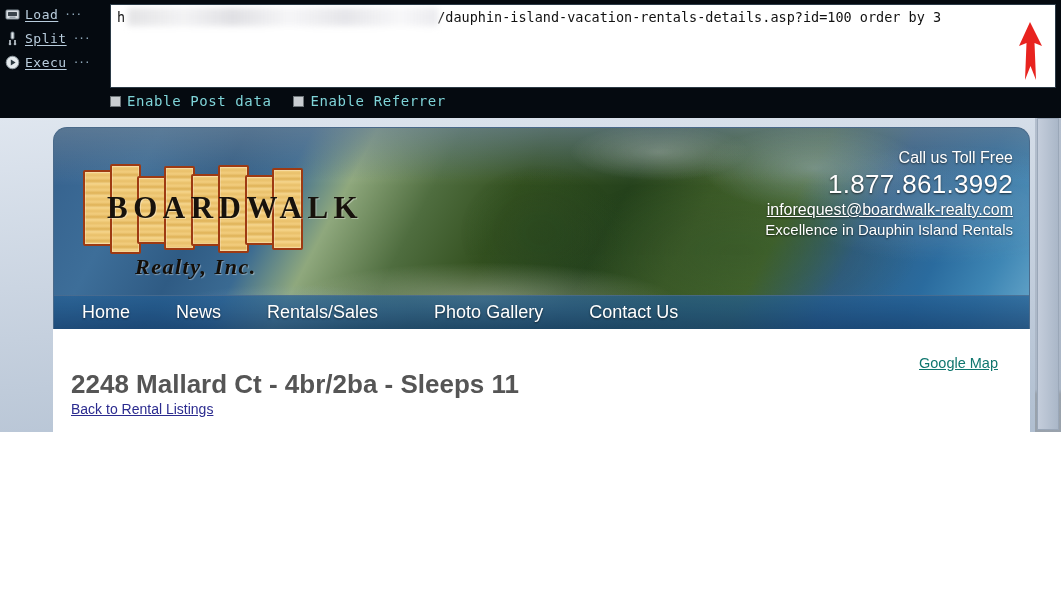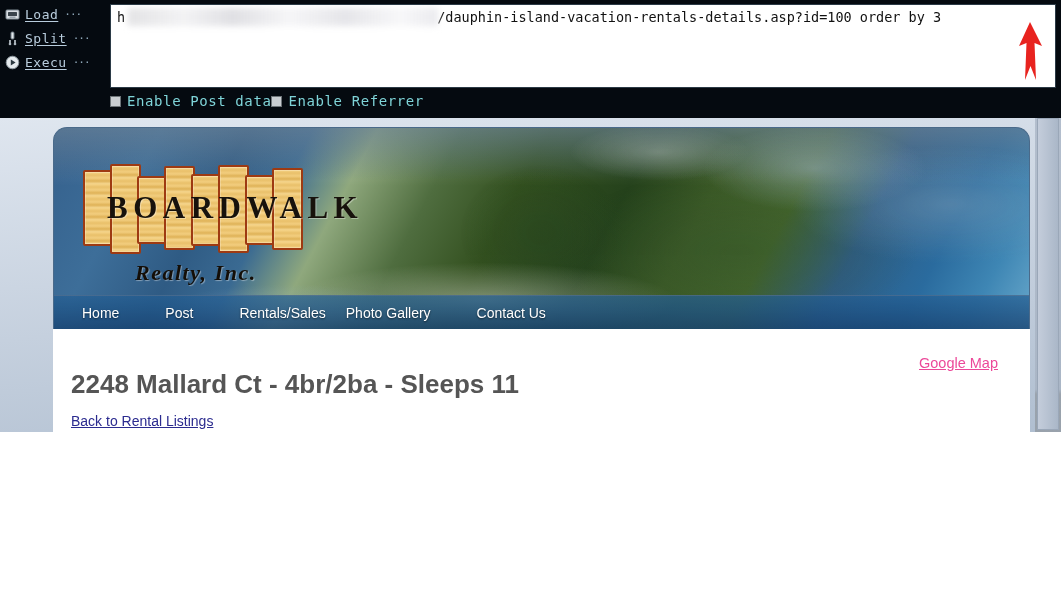--- a/index.html
+++ b/index.html
@@ -102,20 +102,21 @@
       rgba(232,232,236,.9) 100%);
     filter: blur(3px);
   }
 
   
   #tool-checkrow {
     position: absolute;
     left: 110px; top: 93px;
     display: flex;
     align-items: center;
+    gap: 22px;
     font-family: "DejaVu Sans Mono", monospace;
     font-size: 14px;
     color: #7fd4d8;
     letter-spacing: .6px;
   }
   .tool-check {
     display: inline-flex;
     align-items: center;
     gap: 6px;
   }
@@ -240,21 +241,21 @@
     font-family: "Liberation Serif", serif;
     font-weight: bold;
     font-size: 31px;
     letter-spacing: 5.5px;
     color: #17120c;
     text-shadow: 1px 1px 0 rgba(255,255,255,.35);
     padding-left: 24px;
   }
   #logo-sub {
     position: absolute;
-    left: 52px; top: 98px;
+    left: 52px; top: 92px;
     font-family: "Liberation Serif", serif;
     font-style: italic;
     font-weight: bold;
     font-size: 22px;
     color: #140e07;
     letter-spacing: 1.5px;
     text-shadow: 1px 1px 1px rgba(255,255,255,.4);
   }
 
   
@@ -284,63 +285,63 @@
       rgba(36,94,146,.72) 0%,
       rgba(30,82,132,.78) 48%,
       rgba(24,68,114,.82) 100%);
     display: flex;
     align-items: center;
     padding-left: 28px;
     border-top: 1px solid rgba(255,255,255,.18);
   }
   .nav-item {
     color: #ffffff;
-    font-size: 14px;
+    font-size: 18px;
     margin-right: 46px;
     text-shadow: 0 1px 2px rgba(0,0,0,.55);
     white-space: nowrap;
     text-align: center;
   }
-  .nav-item:nth-child(3) { margin-right: 20px; }
+  .nav-item:nth-child(3) { margin-right: 56px; }
 
   
   #content {
     position: relative;
     width: 977px;
     min-height: 300px;
     background: #ffffff;
     padding: 26px 30px 0 18px;
   }
 
   #google-map-link {
     position: absolute;
     right: 32px; top: 26px;
     font-size: 14.5px;
-    color: #ec4899;
+    color: #0f766e;
     text-decoration: underline;
   }
 
   #prop-title {
     font-family: "Liberation Serif", serif;
     font-weight: bold;
     font-size: 30px;
     color: #c0551f;
     line-height: 36px;
     letter-spacing: .3px;
   }
   #prop-subtitle {
     font-size: 26px;
     font-weight: bold;
     color: #555555;
     line-height: 26px;
     margin-top: 16px;
   }
   #back-link {
     display: inline-block;
-    margin-top: 16px;
+    margin-top: 4px;
     font-size: 14px;
     color: #2b2b8f;
     text-decoration: underline;
     text-align: center;
   }
 
   
   #thumbs {
     margin-top: 19px;
     display: flex;
@@ -571,24 +572,30 @@
             <span class="plank" style="left:81px;  height:84px; top:4px;"></span>
             <span class="plank" style="left:108px; height:72px; top:12px;"></span>
             <span class="plank" style="left:135px; height:88px; top:3px;"></span>
             <span class="plank" style="left:162px; height:70px; top:13px;"></span>
             <span class="plank" style="left:189px; height:82px; top:6px;"></span>
             <div id="logo-word">BOARDWALK</div>
           </div>
           <div id="logo-sub">Realty, Inc.</div>
         </div>
 
+        <div id="contact">
+          <div id="contact-tagline1">Call us Toll Free</div>
+          <div id="contact-phone">1.877.861.3992</div>
+          <div id="contact-email">inforequest@boardwalk-realty.com</div>
+          <div id="contact-tagline2">Excellence in Dauphin Island Rentals</div>
+        </div>
 
         <div id="nav">
           <span class="nav-item">Home</span>
-          <span class="nav-item">Post</span>
+          <span class="nav-item">News</span>
           <span class="nav-item">Rentals/Sales</span>
           <span class="nav-item">Photo Gallery</span>
           <span class="nav-item">Contact Us</span>
         </div>
       </div>
 
       <div id="content">
 
         <a id="google-map-link" href="#">Google Map</a>
 

